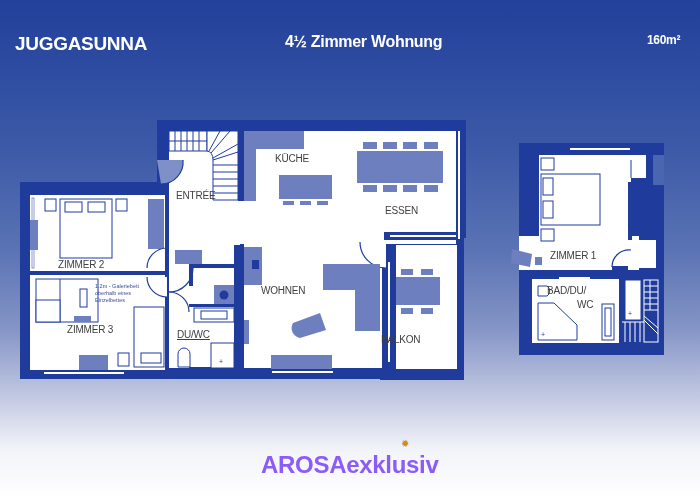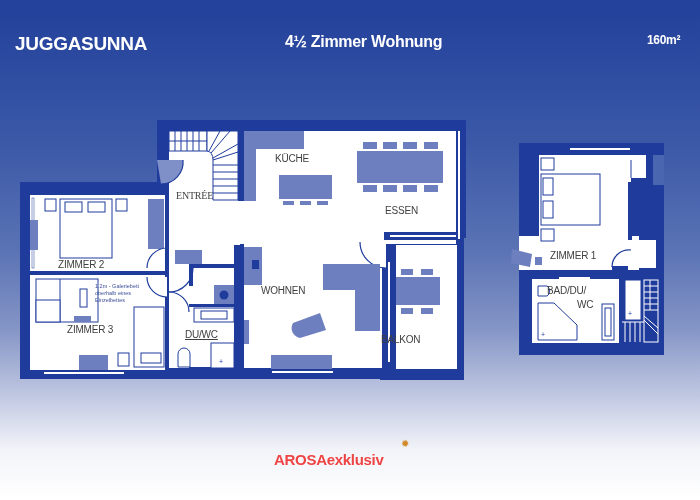--- a/index.html
+++ b/index.html
@@ -17,22 +17,22 @@
   #title-right { left: 636px; font-size: 12px; margin-left: 11px; }
   svg.plan { position: absolute; left: 0; top: 0; }
   .room-label {
     position: absolute; color: #404040; font-size: 10px; letter-spacing: -0.2px;
     white-space: nowrap; line-height: 1;
   }
   .note {
     position: absolute; color: #3b4f98; font-size: 5.5px; line-height: 7px; width: 60px;
   }
   #logo {
-    position: absolute; left: 274px; top: 451px; font-size: 15px; font-weight: bold;
-    color: #ef4444; letter-spacing: -0.3px;
+    position: absolute; left: 261px; top: 451px; font-size: 24px; font-weight: bold;
+    color: #8b5cf6; letter-spacing: -0.3px;
   }
   #logo-star { position: absolute; left: 401px; top: 438px; font-size: 10px; color: #d08a2a; }
 </style>
 </head>
 <body>
 
 <div id="title-left" class="header-text">JUGGASUNNA</div>
 <div id="title-center" class="header-text">4½ Zimmer Wohnung</div>
 <div id="title-right" class="header-text">160m²</div>
 
@@ -236,25 +236,25 @@
       <line x1="625" y1="322" x2="625" y2="342"></line>
       <line x1="630" y1="322" x2="630" y2="342"></line>
       <line x1="635" y1="322" x2="635" y2="342"></line>
       <line x1="640" y1="322" x2="640" y2="342"></line>
       <line x1="622" y1="322" x2="644" y2="322"></line>
     </g>
   </g>
 </svg>
 
 <div class="room-label" style="left:275px;top:154px;">KÜCHE</div>
-<div class="room-label" style="left:176px;top:191px;font-family:Liberation Serif, serif;">ENTRÉE</div>
+<div class="room-label" style="left:176px;top:191px;">ENTRÉE</div>
 <div class="room-label" style="left:385px;top:206px;">ESSEN</div>
 <div class="room-label" style="left:58px;top:260px;">ZIMMER 2</div>
 <div class="room-label" style="left:67px;top:325px;">ZIMMER 3</div>
-<div class="room-label" style="left:185px;top:330px;text-decoration:underline;">DU/WC</div>
+<div class="room-label" style="left:177px;top:330px;text-decoration:underline;">DU/WC</div>
 <div class="room-label" style="left:261px;top:286px;text-align:right;">WOHNEN</div>
 <div class="room-label" style="left:381px;top:335px;">BALKON</div>
 <div class="note" style="left:95px;top:283px;">1.2m - Galeriebett oberhalb eines Einzelbettes</div>
 
 <div class="room-label" style="left:550px;top:251px;">ZIMMER 1</div>
 <div class="room-label" style="left:547px;top:286px;text-align:right;">BAD/DU/</div>
 <div class="room-label" style="left:577px;top:300px;">WC</div>
 
 <div id="logo">AROSAexklusiv</div>
 <div id="logo-star">✹</div>

